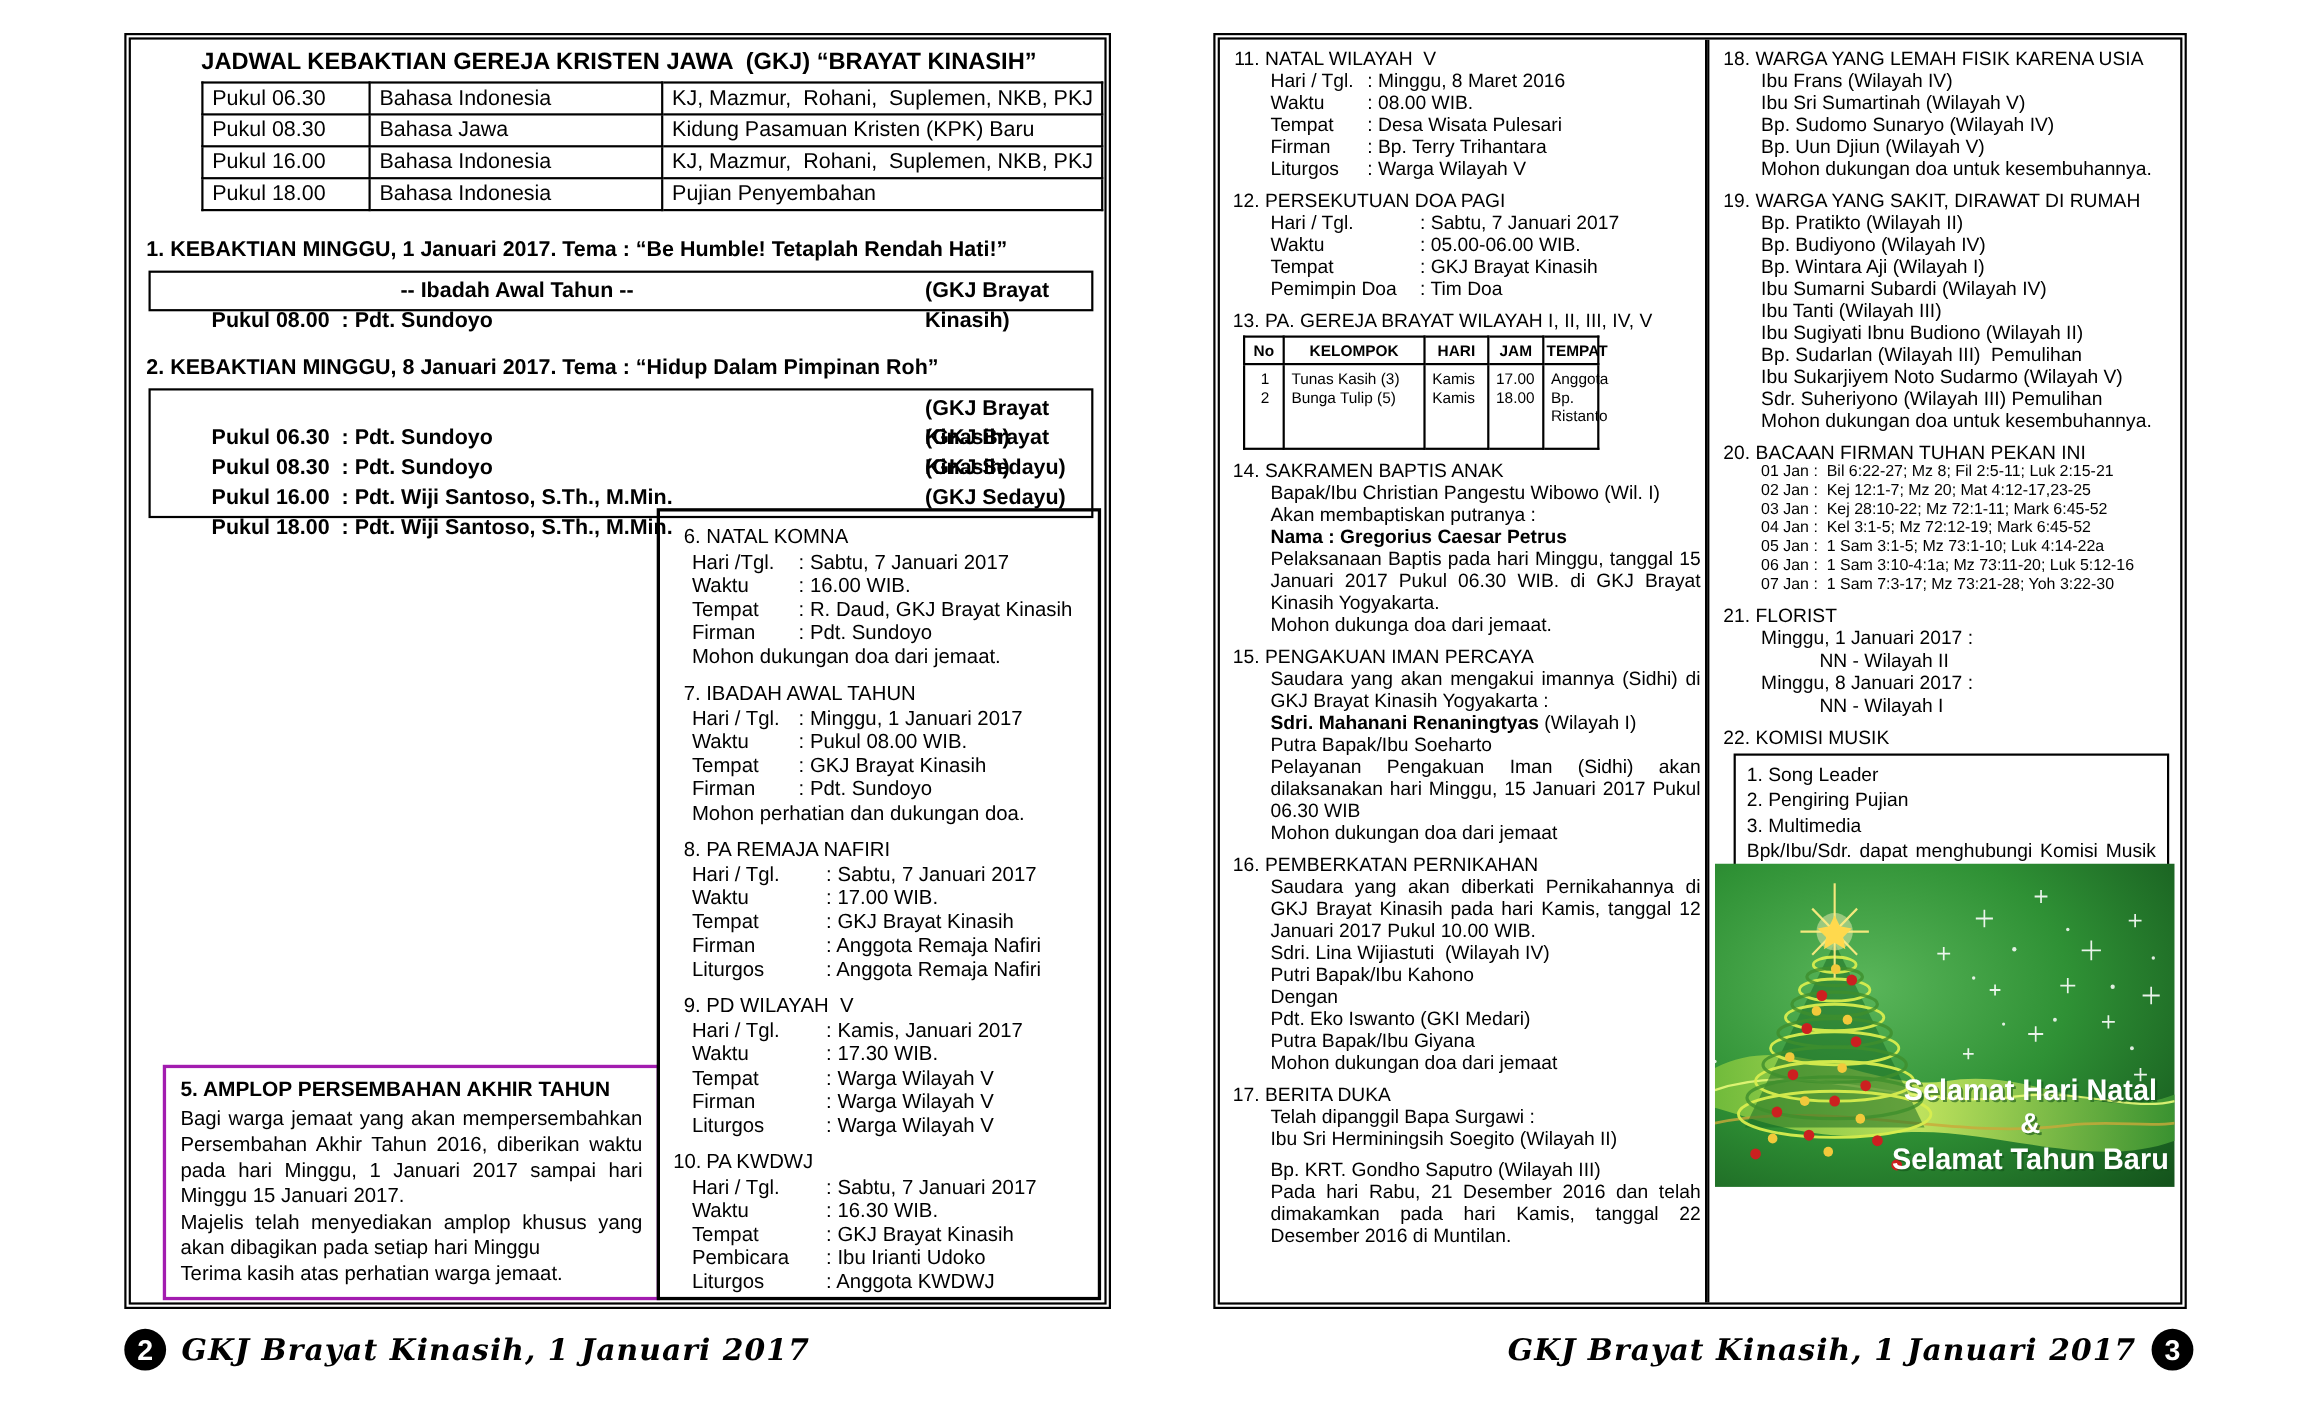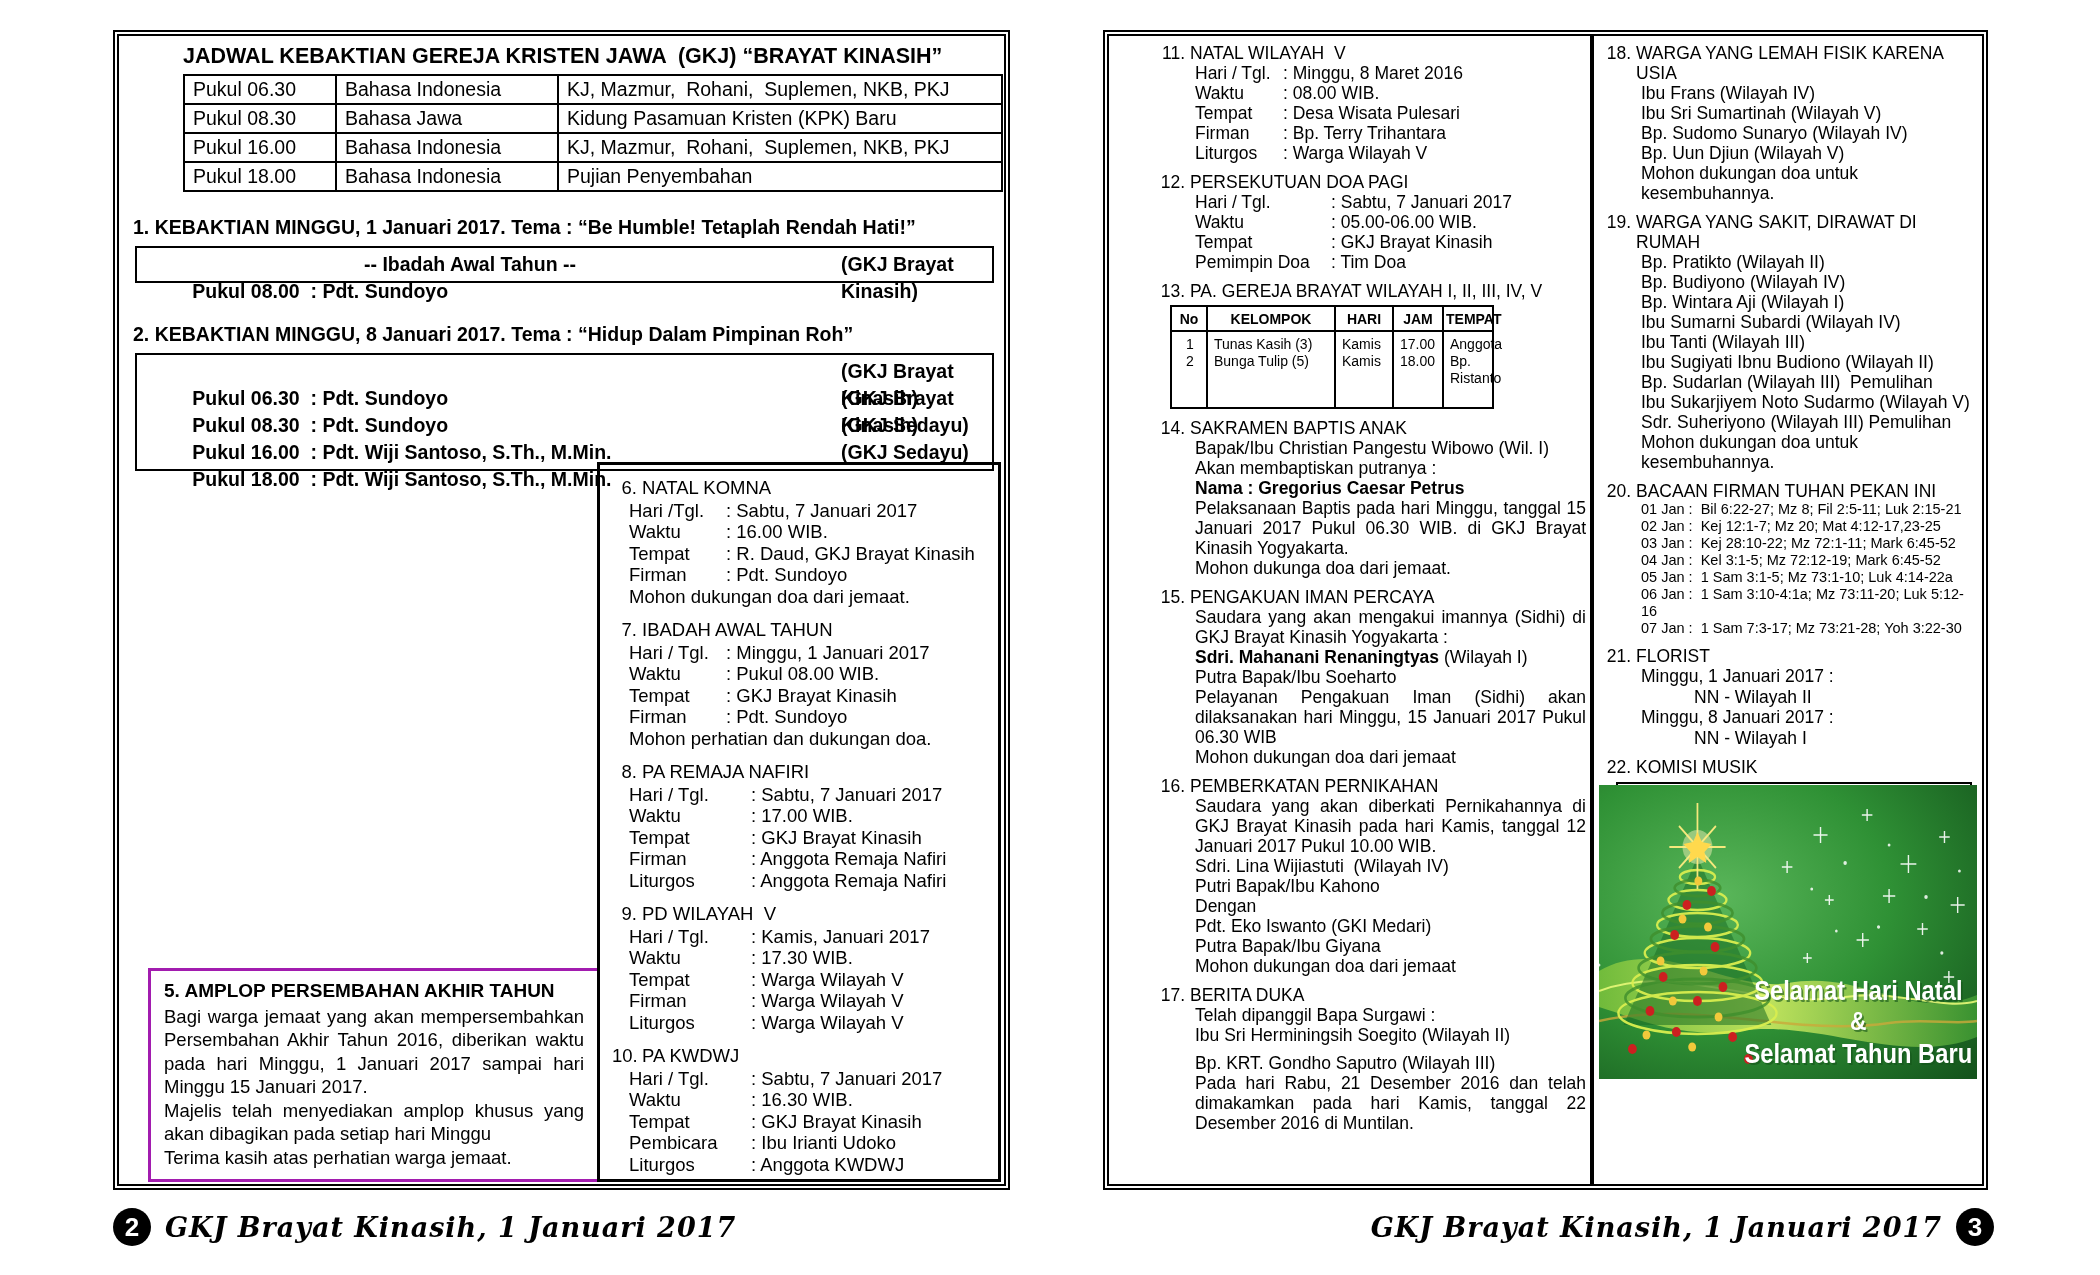--- a/index.html
+++ b/index.html
@@ -18,21 +18,21 @@
   .page { position:absolute; top:30px; border:2px solid #000; padding:2px; background:#fff; }
   #pageL { left:113px; width:897px; height:1160px; }
   #pageR { left:1103px; width:885px; height:1160px; }
   .pin { border:2px solid #000; width:100%; height:100%; position:relative; overflow:hidden; background:#fff; }
 
   
   .lp-head { margin:8px 0 0 64px; width:820px; }
   .lp-title { text-align:left; font-weight:bold; font-size:21.5px; margin-bottom:5px; white-space:pre-wrap; }
   table.sched { border-collapse:collapse; width:100%; font-size:19.5px; table-layout:fixed; }
   table.sched td { border:2px solid #000; height:29px; padding:0 4px 0 8px; overflow:hidden; white-space:pre-wrap; }
-  .c-time { width:152px; } .c-lang { width:222px; }
+  .c-time { width:152px; } .c-lang { width:266px; }
 
   .sec-head { font-weight:bold; font-size:19.5px; margin:24px 8px 7px 14px; white-space:pre-wrap; }
   .sec-head.sh2 { margin-top:40px; }
   .svc-box { margin:0 10px 0 16px; border:2px solid #000; font-weight:bold; font-size:19.5px; padding:3px 12px; }
   .svc-line { position:relative; height:27px; line-height:27px; white-space:pre-wrap; }
   .svc-note  { position:absolute; left:215px; top:0; }
   .svc-venue { position:absolute; left:692px; top:0; }
 
   
   .s5box { position:absolute; left:29px; width:452px; bottom:2px; border:3px solid #a21caf;
@@ -48,21 +48,21 @@
   .lp-box610 .sec-num { width:30px; }
   .lp-box610 .sec-body { padding-left:17px; }
   .fl { display:flex; line-height:21.5px; }
   .fl-l { flex:none; white-space:pre-wrap; }
   .fl-v { white-space:pre-wrap; }
   .lp-box610 .fl-l { width:97px; }
   .lp-box610 .w2 .fl-l { width:122px; }
   .note-line { line-height:21.5px; white-space:pre-wrap; }
 
   
-  .rp { display:flex;padding-left:40px; }
+  .rp { display:flex; }
   .rp-l { flex:none; width:441px; padding:7px 4px 0 7px; font-size:17.5px; line-height:20px; overflow:hidden; height:1152px; }
   .rp-div { flex:none; width:3px; border-left:2px solid #000; border-right:2px solid #000; height:100%; min-height:1152px; }
   .rp-r { flex:1; padding:7px 6px 0 8px; font-size:17.5px; line-height:20px; overflow:hidden; position:relative; height:1048px; }
   .rp .sec { margin-bottom:9px; }
   .rp .sec-num { width:34px; }
   .rp .sec-title { line-height:20px; }
   .rp .sec-body { padding-left:39px; }
   .rp .fl { line-height:20px; }
   .s11 .fl-l { width:88px; }
   .s12 .fl-l { width:136px; }

